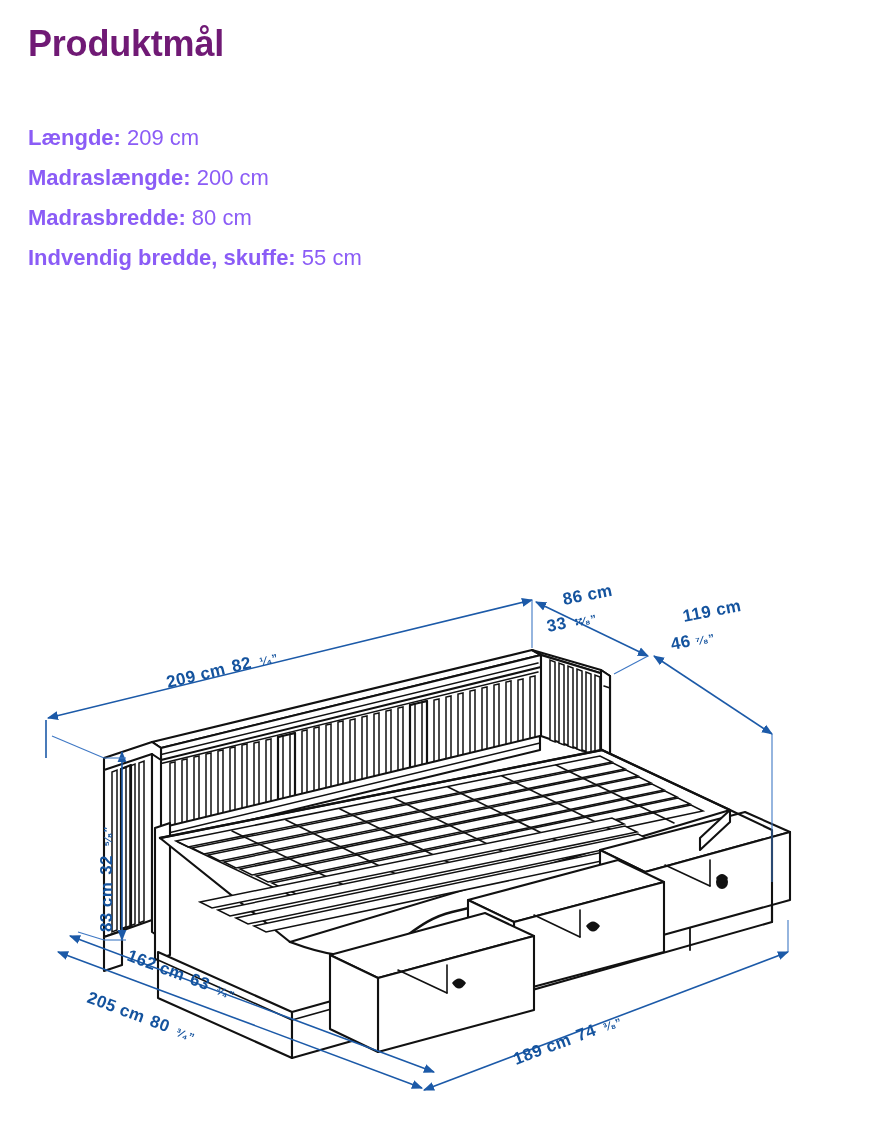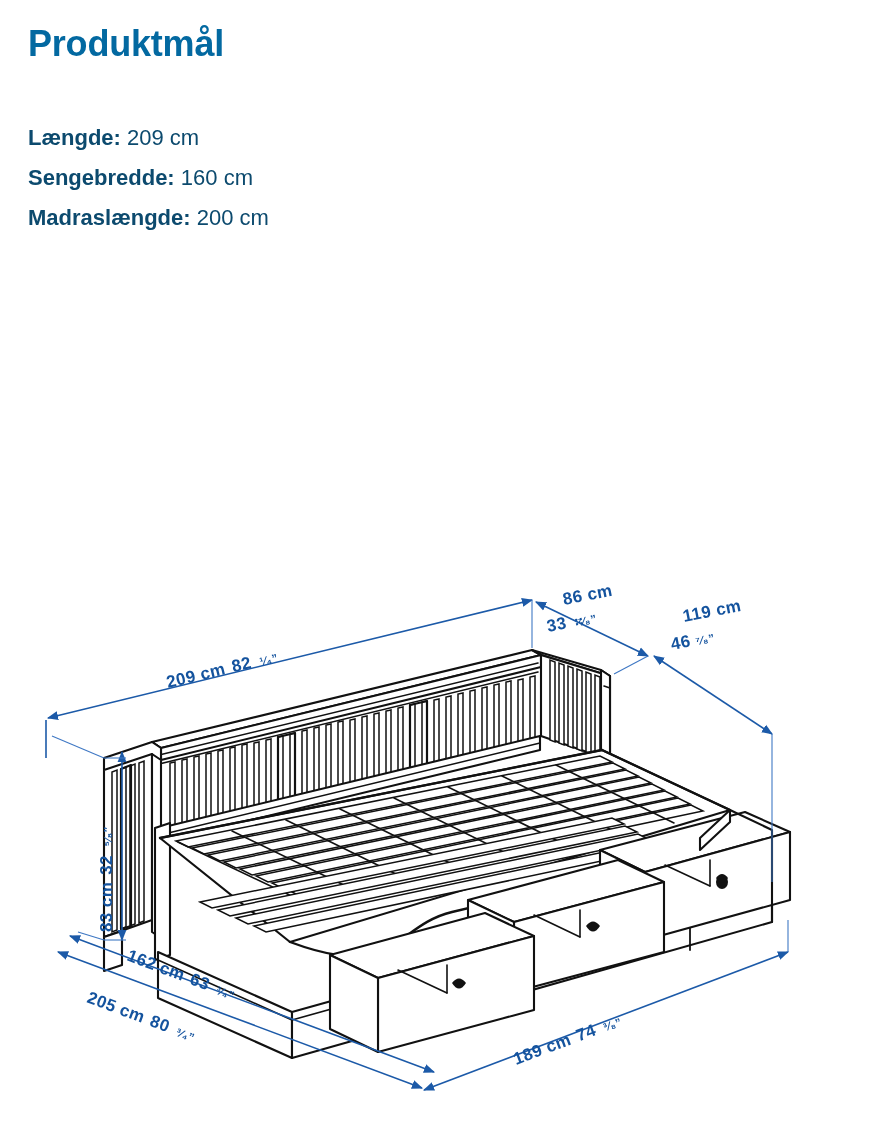--- a/index.html
+++ b/index.html
@@ -13,37 +13,37 @@
   }
   #page{position:relative;width:886px;height:1134px;}
 
   
   .page-title{
     position:absolute;
     left:28px; top:24px;
     font-size:36px;
     font-weight:700;
     letter-spacing:-0.2px;
-    color:#0369a1;
+    color:#701a75;
     margin:0;
     line-height:1.1;
   }
 
   
   .spec-list{
     position:absolute;
     left:28px; top:118px;
     width:560px;
     list-style:none;
     margin:0; padding:0;
   }
   .spec-row{
     font-size:22px;
     line-height:40px;
-    color:#0c4a6e;
+    color:#8b5cf6;
     white-space:nowrap;
   }
   .spec-label{font-weight:700;}
   .spec-value{font-weight:400;}
 
   
   .diagram-wrap{
     position:absolute;
     left:0; top:560px;
     width:886px;height:574px;
@@ -72,26 +72,30 @@
 <div id="page">
 
   <h1 class="page-title">Produktmål</h1>
 
   <ul class="spec-list">
     <li class="spec-row">
       <span class="spec-label">Længde:</span>
       <span class="spec-value">209 cm</span>
     </li>
     <li class="spec-row">
-      <span class="spec-label">Sengebredde:</span>
-      <span class="spec-value">160 cm</span>
+      <span class="spec-label">Madraslængde:</span>
+      <span class="spec-value">200 cm</span>
     </li>
     <li class="spec-row">
-      <span class="spec-label">Madraslængde:</span>
-      <span class="spec-value">200 cm</span>
+      <span class="spec-label">Madrasbredde:</span>
+      <span class="spec-value">80 cm</span>
+    </li>
+    <li class="spec-row">
+      <span class="spec-label">Indvendig bredde, skuffe:</span>
+      <span class="spec-value">55 cm</span>
     </li>
   </ul>
 
   <div class="diagram-wrap">
     <svg class="diagram-svg" viewBox="0 0 886 574" xmlns="http://www.w3.org/2000/svg">
       <defs>
         <marker id="ah" viewBox="0 0 10 10" refX="9" refY="5" markerWidth="7" markerHeight="7" orient="auto-start-reverse">
           <path d="M0,1 L10,5 L0,9 z" class="dimhead"></path>
         </marker>
         <clipPath id="pageclip">

